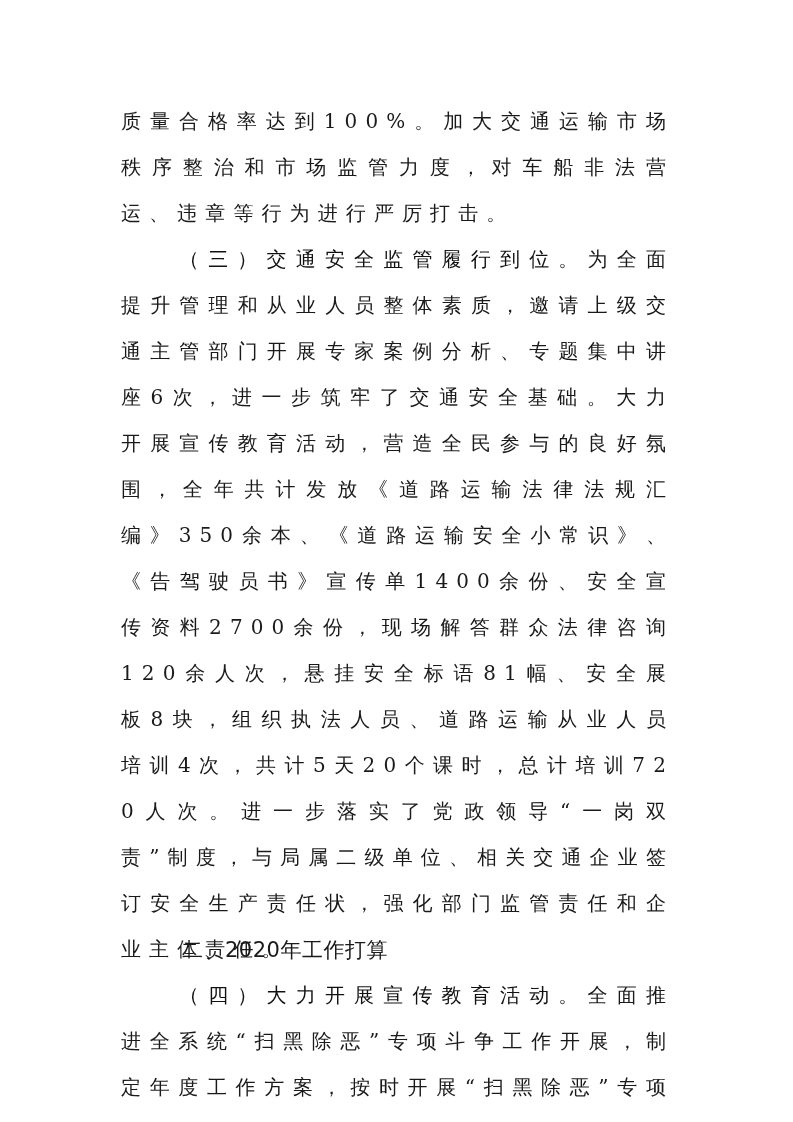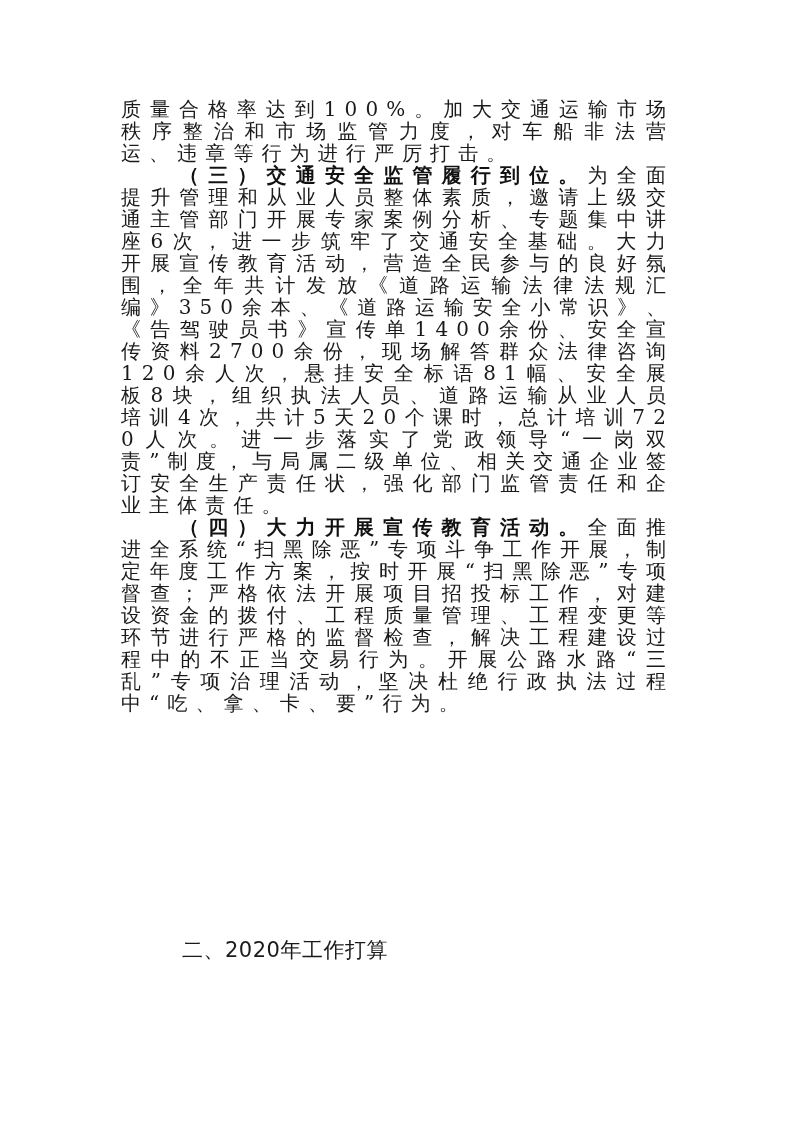--- a/index.html
+++ b/index.html
@@ -17,31 +17,31 @@
   }
   .page {
     position: absolute;
     left: 121px;
     top: 98px;
     width: 553px;
   }
   .para {
     margin: 0;
     font-size: 20px;
-    line-height: 22px;
+    line-height: 46px;
     letter-spacing: 8.1px;
     text-align: justify;
     text-align-last: left;
     word-break: break-all;
   }
   .indent {
     text-indent: 58px;
   }
   .subhead {
-    font-weight: bold;
+    font-weight: normal;
     color: #111;
   }
   .section-heading {
     position: absolute;
     left: 174px;
     top: 928px;
     margin: 8px;
     font-family: "DejaVu Sans", "Liberation Sans", sans-serif;
     font-size: 21px;
     font-weight: normal;

